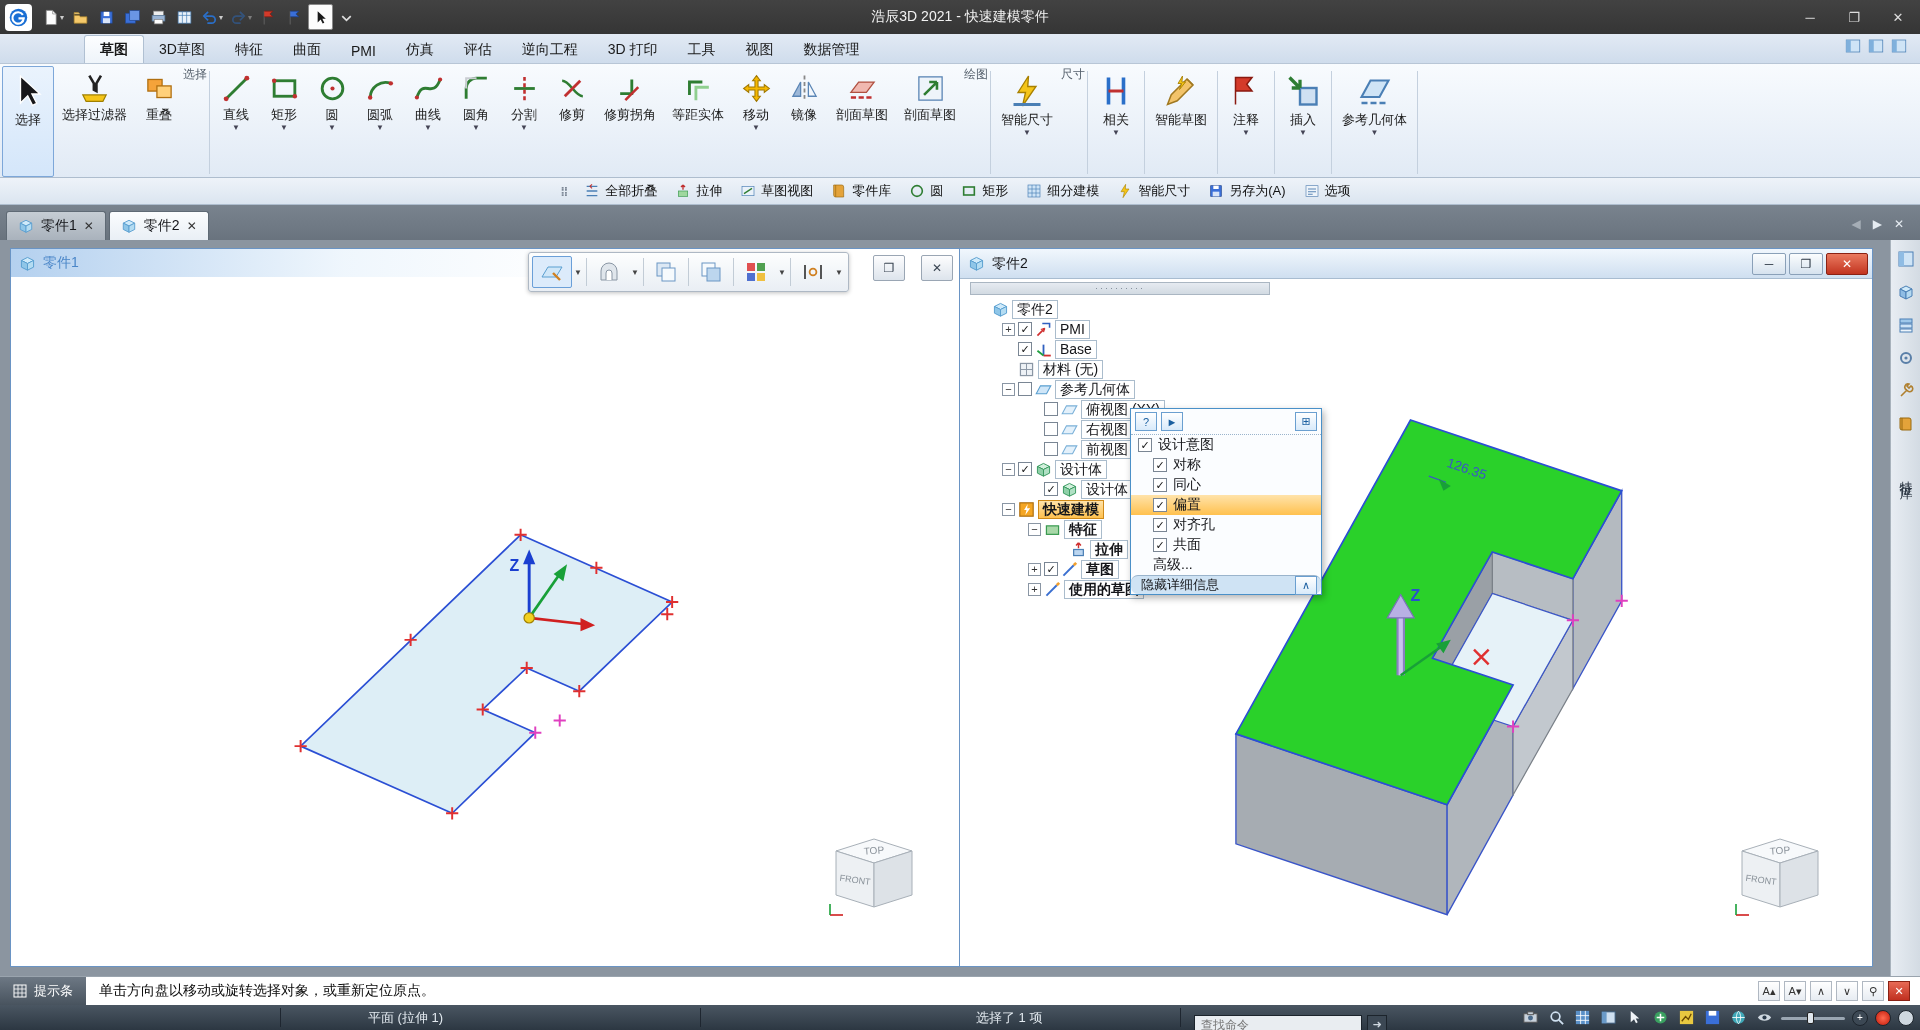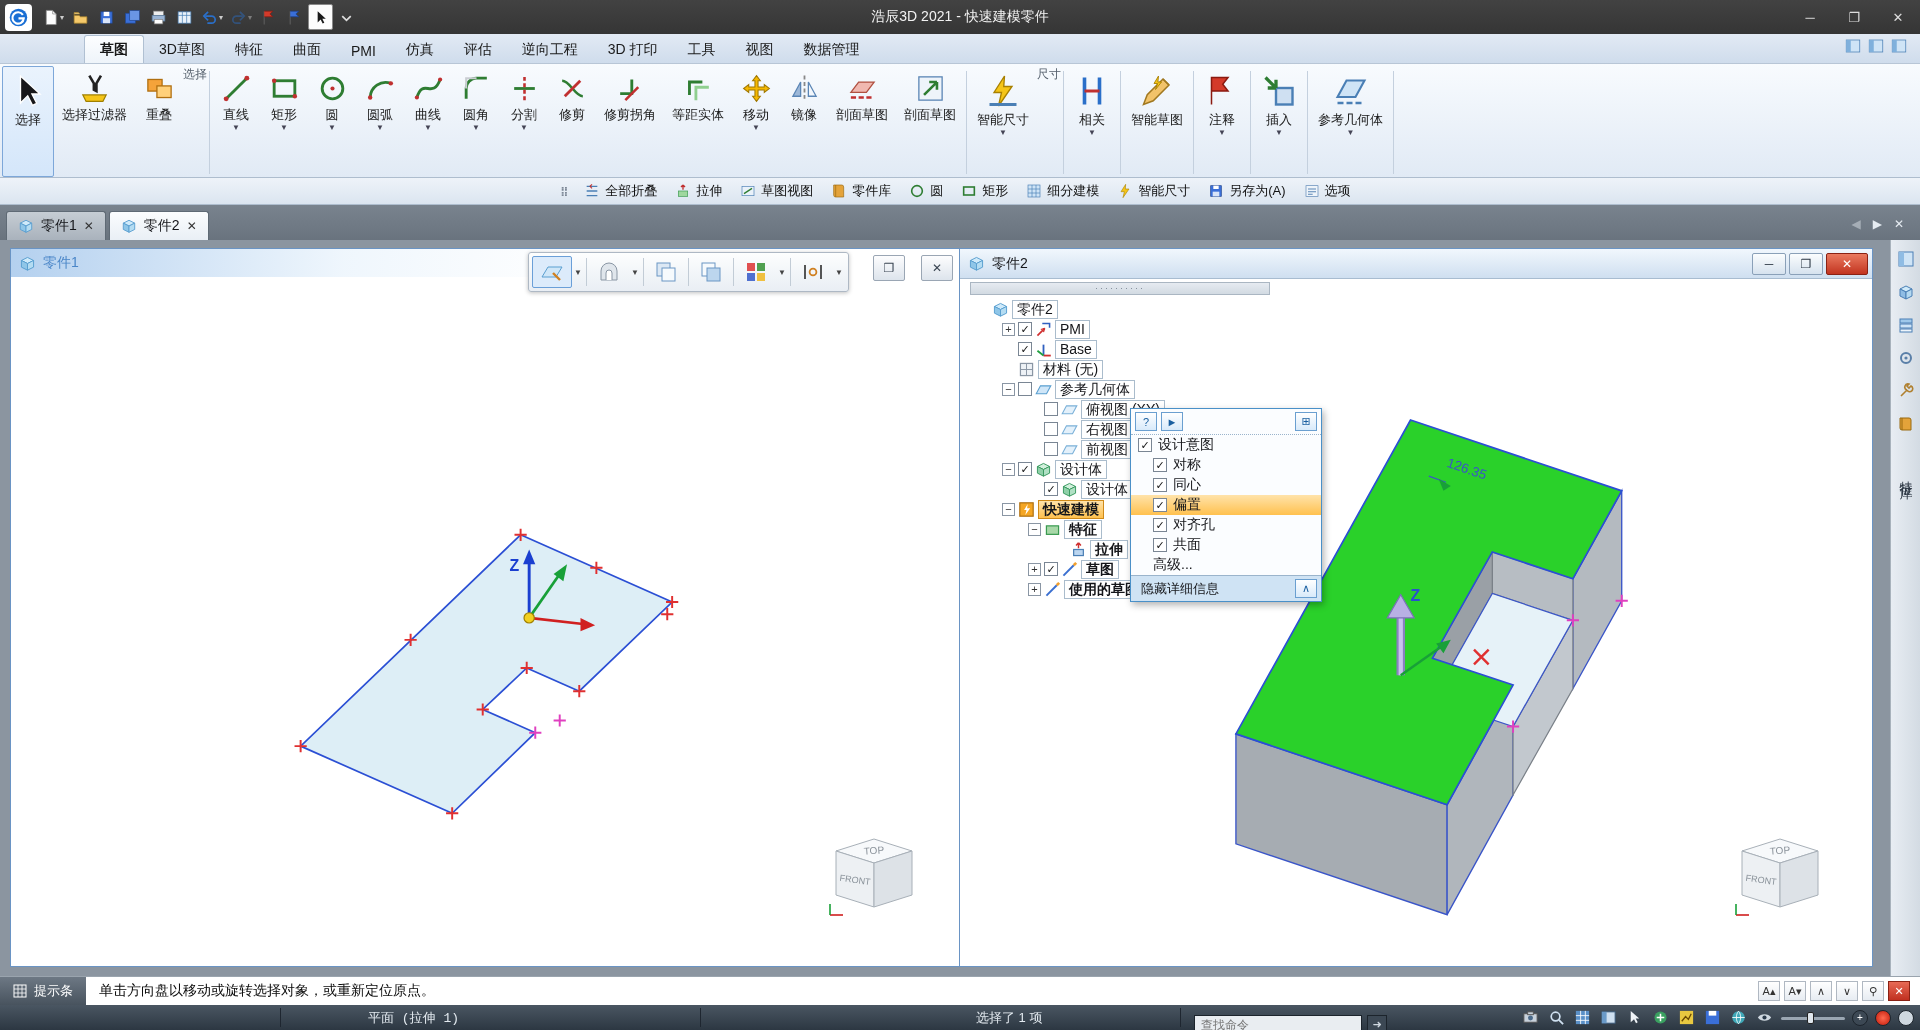--- a/index.html
+++ b/index.html
@@ -86,40 +86,40 @@
 .trow.hl .tlab{background:linear-gradient(#ffe3aa,#ffc14f);border-color:#d08a18;}
 
 .popup{position:absolute;left:170px;top:159px;width:192px;z-index:9;background:#fbfdff;border:1px solid #4a90c8;box-shadow:2px 3px 7px rgba(0,0,0,.3);}
 .pophead{height:26px;display:flex;align-items:center;gap:4px;padding:0 4px;border-bottom:1px dotted #9ab4cc;}
 .popbtn{width:22px;height:19px;border:1px solid #6a9fd0;background:linear-gradient(#ffffff,#d8eafa);font-size:11px;color:#1a5fa0;display:flex;align-items:center;justify-content:center;}
 .popbtn.pin{margin-left:auto;}
 .poprow{display:flex;align-items:center;gap:6px;height:20px;padding:0 7px;font-size:14px;color:#15161a;}
 .poprow.sub{padding-left:22px;}
 .poprow.hl{background:linear-gradient(#ffe3aa,#ffc14f);}
 .popadv{height:20px;display:flex;align-items:center;padding-left:22px;font-size:14px;color:#15161a;}
-.popfoot{height:26px;background:#cfe3f4;display:flex;align-items:center;gap:6px;padding:0 4px 0 10px;font-size:13px;border-top:1px solid #9ab4cc;color:#15161a;}
+.popfoot{height:19px;background:#cfe3f4;display:flex;align-items:center;gap:6px;padding:0 4px 0 10px;font-size:13px;border-top:1px solid #9ab4cc;color:#15161a;border-radius:7px;}
 .popfoot .popbtn{margin-left:auto;}
 
 .vcube{position:absolute;width:100px;height:94px;z-index:2;}
 
 .sidestrip{position:absolute;right:0;top:240px;width:30px;bottom:54px;background:linear-gradient(90deg,#e8edf3,#d3dbe3);border-left:1px solid #a8b2bc;display:flex;flex-direction:column;align-items:center;padding-top:10px;gap:13px;z-index:36;}
 .ss-btn{width:20px;height:20px;border:none;background:transparent;}
 .ss-btn .icn{width:18px;height:18px;}
 .ss-label{writing-mode:vertical-rl;font-size:13px;color:#2a3542;margin-top:22px;letter-spacing:3px;}
 
 .promptbar{position:absolute;top:976px;left:0;right:0;height:29px;background:#fff;border-top:1px solid #9aa4ae;display:flex;align-items:center;z-index:45;}
 .pb-badge{height:100%;background:linear-gradient(#6d7884,#48535e);color:#fff;display:flex;align-items:center;gap:7px;padding:0 13px;font-size:13px;}
 .pb-badge .icn{width:14px;height:14px;}
 .pb-msg{padding-left:13px;font-size:14px;color:#0a0a0a;}
 .pb-right{margin-left:auto;display:flex;gap:4px;padding-right:10px;align-items:center;}
 .pb-btn{min-width:22px;height:20px;border:1px solid #b0b8c2;background:linear-gradient(#fff,#e7ecf2);font-size:11px;display:flex;align-items:center;justify-content:center;color:#333;padding:0 3px;}
 .pb-btn.close{color:#fff;background:linear-gradient(#e86a55,#c03020);border-color:#8a2214;}
 
 .statusbar{position:absolute;top:1005px;left:0;right:0;height:25px;background:linear-gradient(#4a5662,#2c3742);color:#e2e9ef;font-size:13px;z-index:46;}
-.sb-left{position:absolute;left:368px;top:4px;font-family:Liberation Mono, monospace;}
+.sb-left{position:absolute;left:368px;top:4px;}
 .sb-center{position:absolute;left:976px;top:4px;}
 .sb-search{position:absolute;left:1194px;top:10px;display:flex;align-items:flex-end;gap:5px;}
 .sb-search input{width:168px;height:19px;border:1px solid #1c242c;background:#e9edf1;font-size:12px;padding:0 6px;color:#444;}
 .sb-go{width:20px;height:19px;border:1px solid #1c242c;background:#3c4854;color:#cfd8e0;font-size:11px;}
 .sb-tray{position:absolute;right:6px;top:2px;display:flex;align-items:center;gap:7px;height:21px;}
 .sb-tray .tray-btn{width:19px;height:19px;border:none;background:transparent;padding:1px;}
 .sb-tray .icn{width:17px;height:17px;}
 .tray-slider{width:64px;height:14px;position:relative;display:inline-block;}
 .tray-slider .track{position:absolute;left:0;right:0;top:6px;height:3px;background:#9aa6b2;border-radius:2px;}
 .tray-slider .knob{position:absolute;left:26px;top:1px;width:7px;height:12px;background:#dfe6ec;border:1px solid #222;border-radius:2px;}
@@ -462,20 +462,21 @@
          <span class="icn ticon">
               <svg viewBox="0 0 24 24">
                 <rect x="3" y="3" width="18" height="18" fill="#eef4fa" stroke="#5a85b5"></rect>
                 <path d="M7 17 L17 7 M17 7 h-6 M17 7 v6" fill="none" stroke="#2e7d32" stroke-width="2"></path>
               </svg>
             </span>
          <span class="tlabel">剖面草图</span>
 
        </button>
     </div>
+    <div class="glabel">绘图</div>
   </div>
       <div class="gsep"></div>
       <div class="rgroup">
     <div class="rtools">
           <button class="tool big">
          <span class="icn ticon">
               <svg viewBox="0 0 24 24">
                 <path d="M13 2 L6 13 H11 L9 22 L18 9 H12.5 Z" fill="#f5c518" stroke="#a88000" stroke-width=".9"></path>
                 <path d="M3 21 H21" stroke="#4a7fb5" stroke-width="2"></path>
               </svg>

